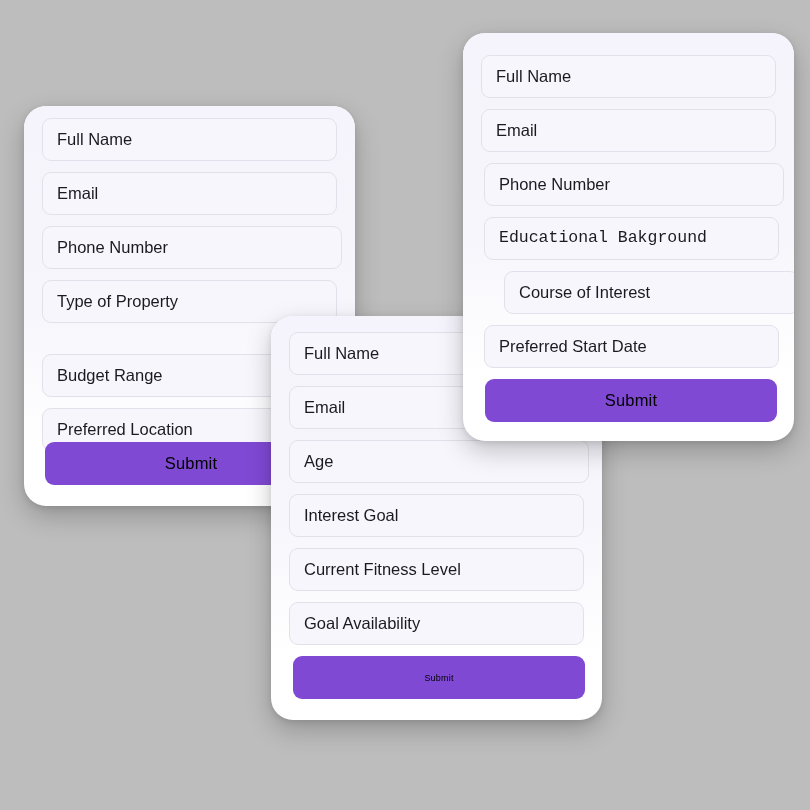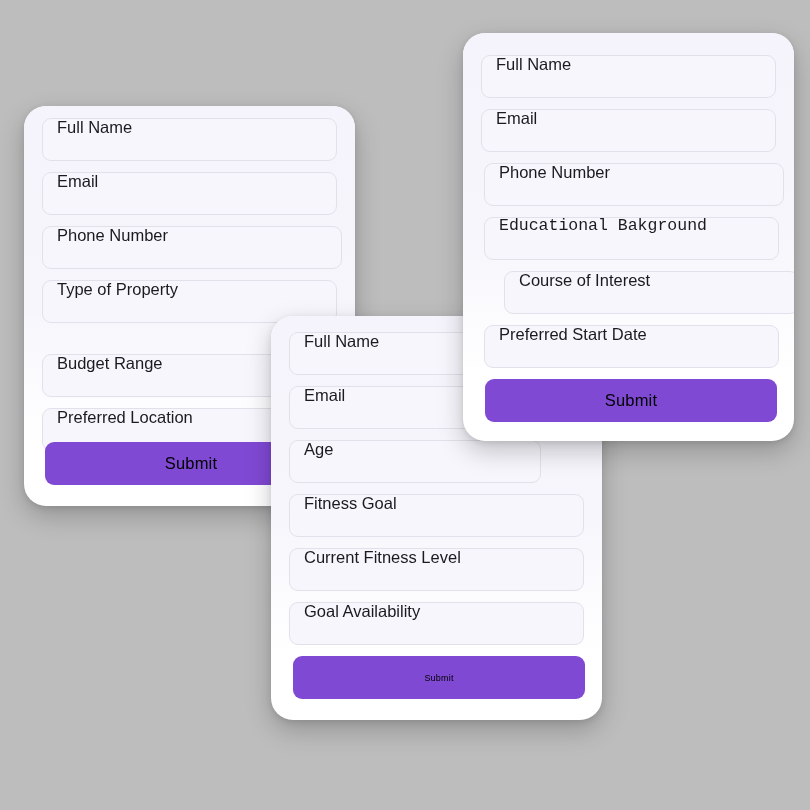--- a/index.html
+++ b/index.html
@@ -44,20 +44,21 @@
     left: 0; top: 0; right: 0;
   }
 
   .field {
     position: absolute;
     box-sizing: border-box;
     background: #f7f6fc;
     border: 1px solid #e2e0ea;
     border-radius: 9px;
     display: flex;
+    align-items: center;
     color: #1b1b1f;
     white-space: nowrap;
   }
 
   .field-label {
     display: block;
     line-height: 1;
   }
 
   .submit-btn {
@@ -116,21 +117,21 @@
   #card-mid .card-inner { height: 342px; }
   #card-mid .field {
     left: 18px;
     width: 295px;
     height: 43px;
     padding-left: 14px;
     font-size: 16.5px;
   }
   #card-mid .field.f0 { top: 16px; }
   #card-mid .field.f1 { top: 70px; }
-  #card-mid .field.f2 { top: 124px; width: 252px; }
+  #card-mid .field.f2 { top: 124px; width: 300px; }
   #card-mid .field.f3 { top: 178px; }
   #card-mid .field.f4 { top: 232px; }
   #card-mid .field.f5 { top: 286px; }
   #card-mid .submit-btn {
     left: 22px;
     top: 340px;
     width: 292px;
     height: 43px;
     font-size: 9px;
   }
@@ -201,21 +202,21 @@
       <div class="field f0">
         <span class="field-label">Full Name</span>
       </div>
       <div class="field f1">
         <span class="field-label">Email</span>
       </div>
       <div class="field f2">
         <span class="field-label">Age</span>
       </div>
       <div class="field f3">
-        <span class="field-label">Fitness Goal</span>
+        <span class="field-label">Interest Goal</span>
       </div>
       <div class="field f4">
         <span class="field-label">Current Fitness Level</span>
       </div>
       <div class="field f5">
         <span class="field-label">Goal Availability</span>
       </div>
     </div>
     <button class="submit-btn">Submit</button>
   </div>

